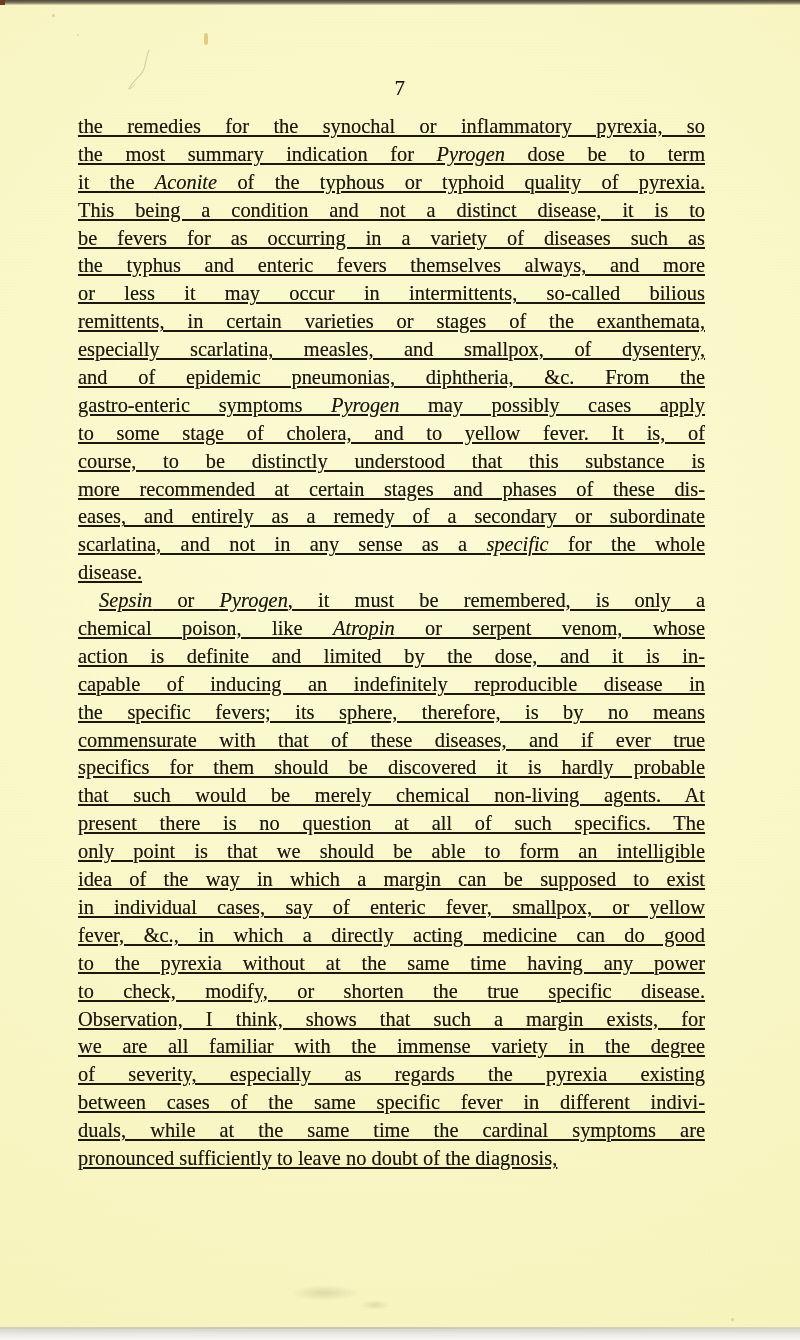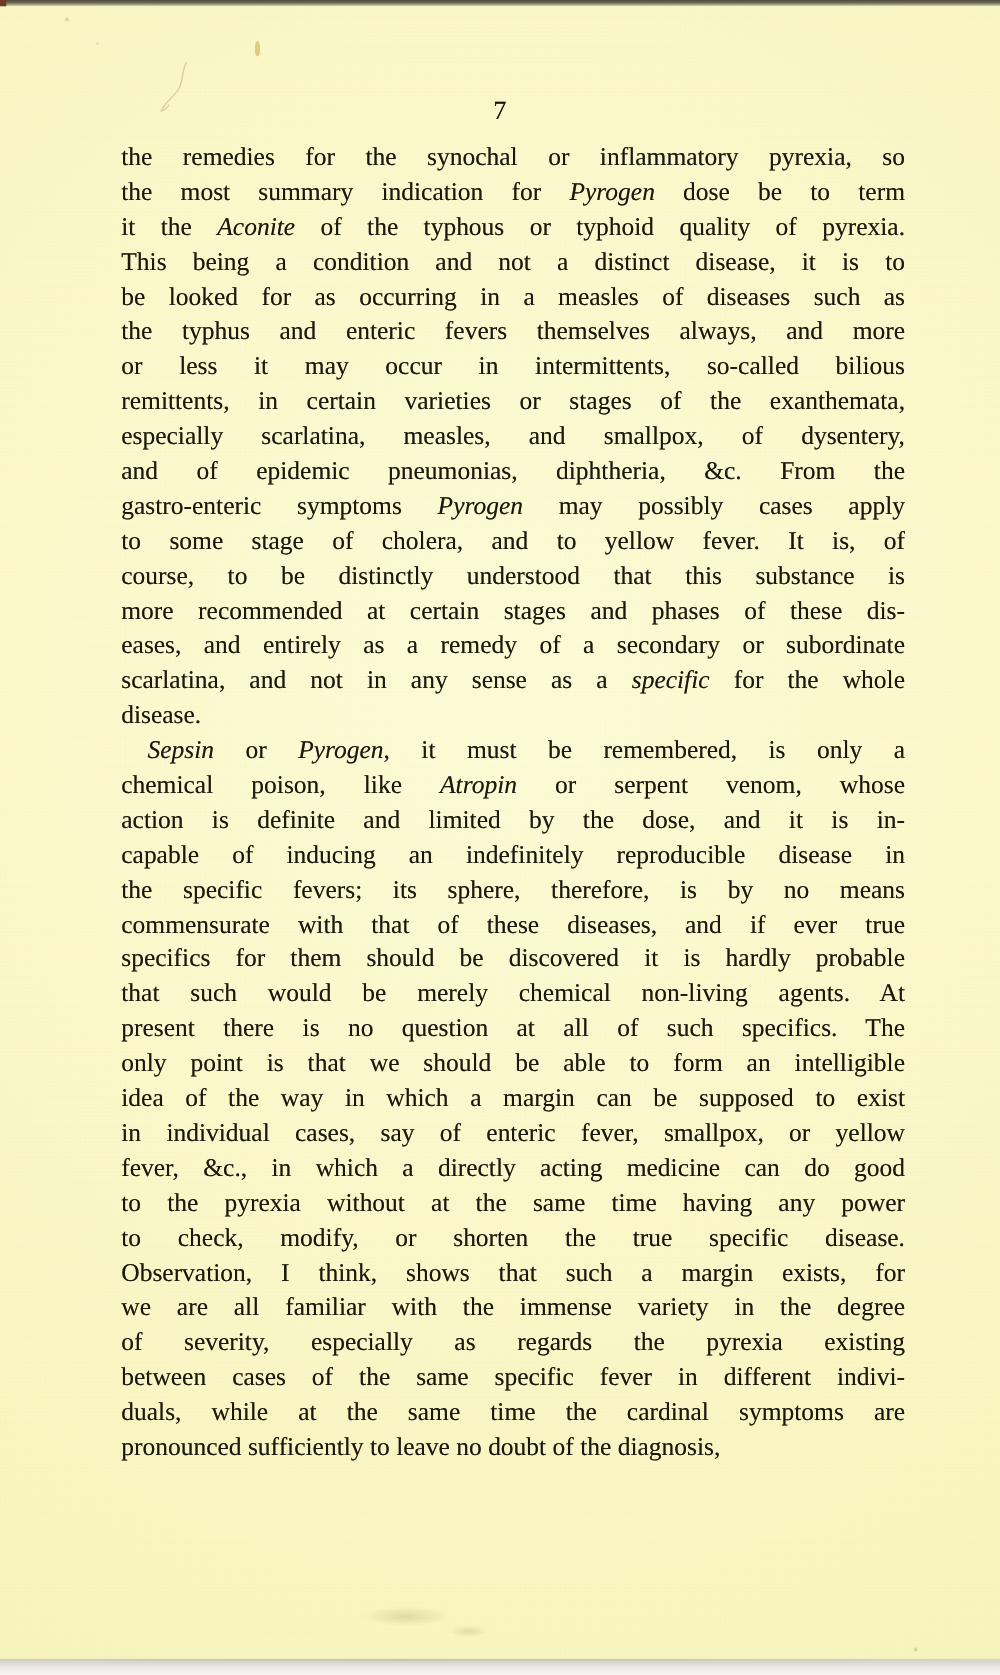--- a/index.html
+++ b/index.html
@@ -98,27 +98,28 @@
     top: 76px;
     left: 0;
     width: 800px;
     text-align: center;
     font-size: 21px;
     color: #17140c;
     letter-spacing: .5px;
   }
   #body-text {
     position: absolute;
-    left: 97px;
+    left: 78px;
     top: 113px;
     width: 627px;
     font-size: 20.4px;
     line-height: 27.9px;
     color: #1a170e;
     text-rendering: optimizeLegibility;
+    text-decoration: underline;
   }
   .para { margin: 0; }
   .line {
     display: block;
     white-space: nowrap;
     text-align: justify;
     text-align-last: justify;
     height: 27.9px;
   }
   .line.last {
@@ -166,21 +167,21 @@
   <div class="blemish" id="blemish-smudge-mid"></div>
 
   <div id="page-content">
     <div id="folio" class="ink">7</div>
     <div id="body-text" class="ink">
         <p class="para">
           <span class="line"><span>the remedies for the synochal or inflammatory pyrexia, so</span></span>
           <span class="line"><span>the most summary indication for </span><em>Pyrogen</em><span> dose be to term</span></span>
           <span class="line"><span>it the </span><em>Aconite</em><span> of the typhous or typhoid quality of pyrexia.</span></span>
           <span class="line"><span>This being a condition and not a distinct disease, it is to</span></span>
-          <span class="line"><span>be looked for as occurring in a measles of diseases such as</span></span>
+          <span class="line"><span>be fevers for as occurring in a variety of diseases such as</span></span>
           <span class="line"><span>the typhus and enteric fevers themselves always, and more</span></span>
           <span class="line"><span>or less it may occur in intermittents, so-called bilious</span></span>
           <span class="line"><span>remittents, in certain varieties or stages of the exanthemata,</span></span>
           <span class="line"><span>especially scarlatina, measles, and smallpox, of dysentery,</span></span>
           <span class="line"><span>and of epidemic pneumonias, diphtheria, &amp;c.  From the</span></span>
           <span class="line"><span>gastro-enteric symptoms </span><em>Pyrogen</em><span> may possibly cases apply</span></span>
           <span class="line"><span>to some stage of cholera, and to yellow fever.  It is, of</span></span>
           <span class="line"><span>course, to be distinctly understood that this substance is</span></span>
           <span class="line"><span>more recommended at certain stages and phases of these dis-</span></span>
           <span class="line"><span>eases, and entirely as a remedy of a secondary or subordinate</span></span>

